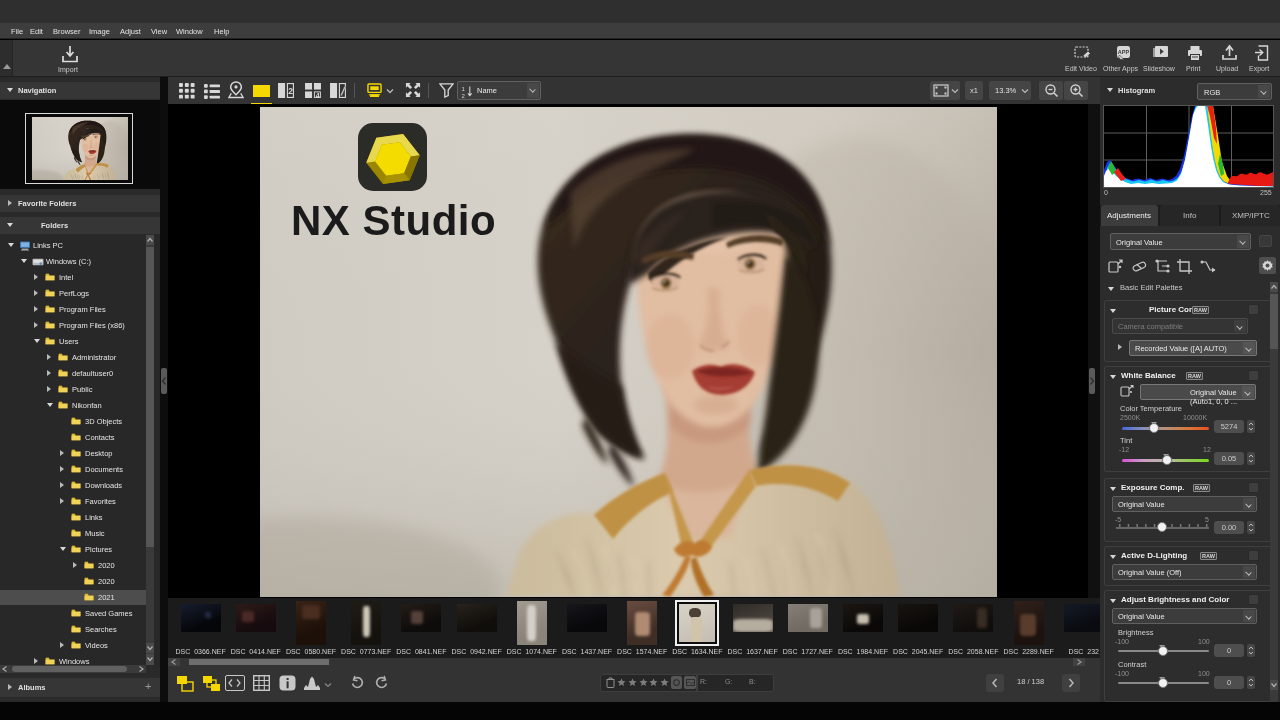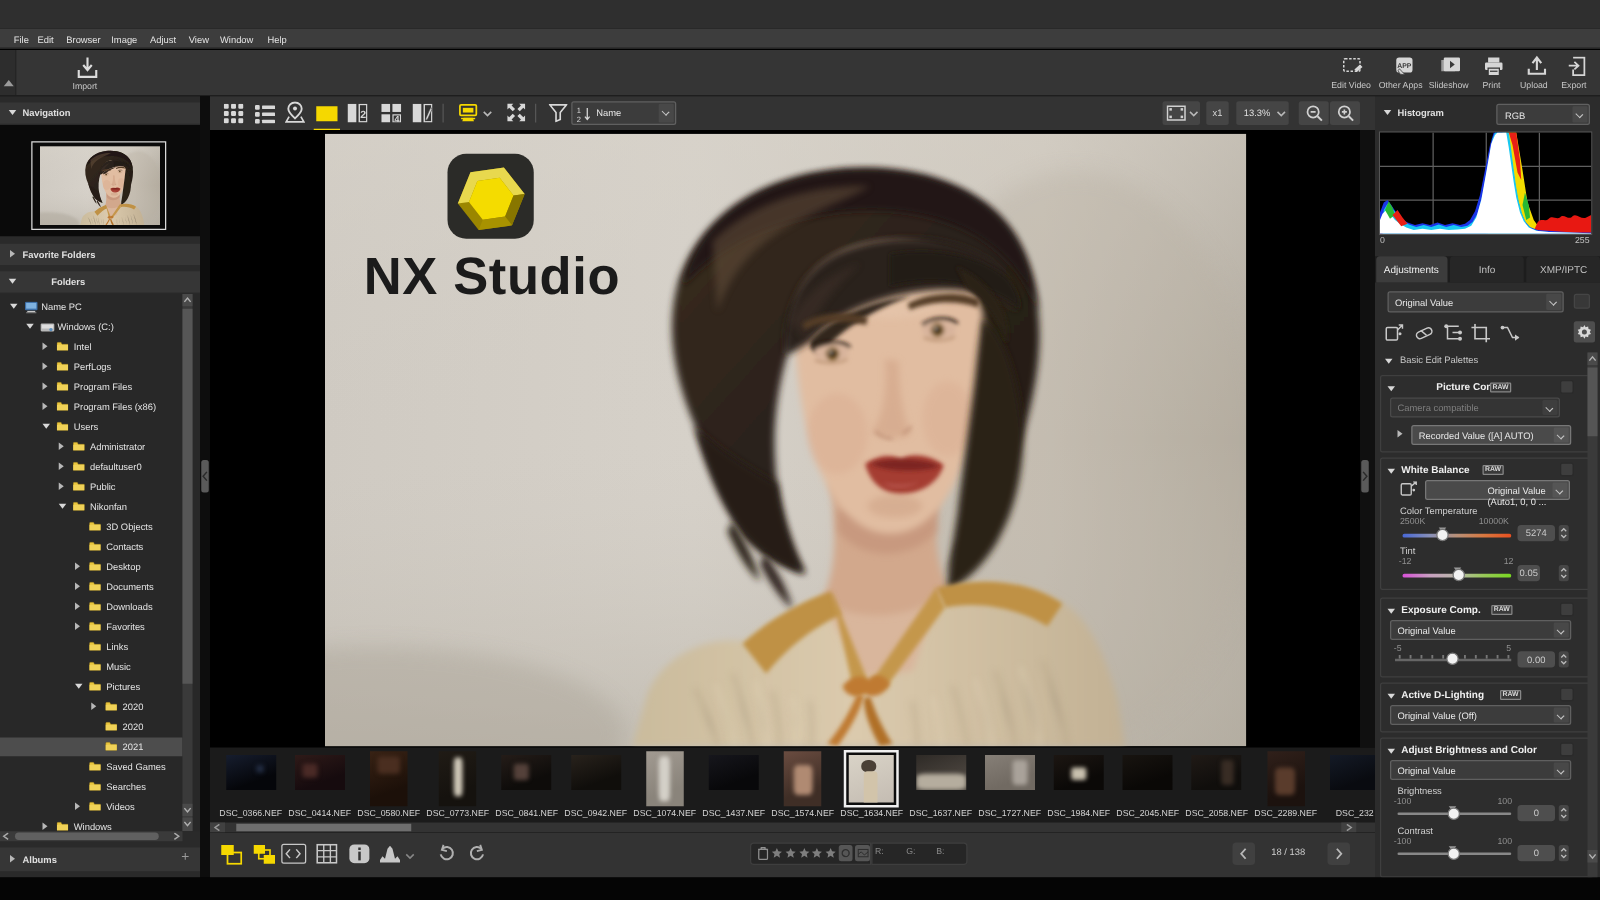--- a/index.html
+++ b/index.html
@@ -115,21 +115,21 @@
 <div class="abs tri-r" style="left:8px;top:123px;"></div>
 <span class="abs hdrtxt" style="left:18px;top:122px;">Favorite Folders</span>
 <div class="abs" style="left:0;top:140px;width:160px;height:17px;background:#363636;"></div>
 <div class="abs tri-d" style="left:7px;top:146px;"></div>
 <span class="abs hdrtxt" style="left:18px;top:144px;margin-left:23px;">Folders</span>
 <div class="abs" style="left:0;top:158px;width:160px;height:430px;background:#282828;overflow:hidden;">
 <div class="abs tri-d" style="left:8px;top:8px;"></div>
 <svg class="abs" style="left:19px;top:6px;" width="12" height="10">
           <use href="#icoPC"></use>
         </svg>
-<span class="abs txt" style="left:33px;top:6px;">Name PC</span>
+<span class="abs txt" style="left:33px;top:6px;">Links PC</span>
 <div class="abs tri-d" style="left:21px;top:24px;"></div>
 <svg class="abs" style="left:32px;top:22px;" width="12" height="10">
           <use href="#icoDisk"></use>
         </svg>
 <span class="abs txt" style="left:46px;top:22px;">Windows (C:)</span>
 <div class="abs tri-r" style="left:34px;top:39px;"></div>
 <svg class="abs" style="left:45px;top:38px;" width="10" height="8">
           <use href="#icoFolder"></use>
         </svg>
 <span class="abs txt" style="left:59px;top:38px;">Intel</span>
@@ -687,21 +687,21 @@
       <svg class="abs" style="left:1px;top:2px;" width="6" height="9">
         <path d="M1 3 L3 1 L5 3 M1 6 L3 8 L5 6" stroke="#bbb" stroke-width="1" fill="none"></path>
       </svg>
     </div>
 <span class="abs lbl10" style="left:1120px;top:436px;">Tint</span>
 <span class="abs lbl9g" style="left:1119px;top:446px;">-12</span>
 <span class="abs lbl9g" style="left:1203px;top:446px;">12</span>
 <div class="abs" style="left:1122px;top:459px;width:87px;height:3px;border-radius:2px;background:linear-gradient(90deg,#d850d8,#c8a0c0,#b8b8a8,#98c858,#78d820);"></div>
 <div class="abs" style="left:1163px;top:454px;width:0;height:0;border-left:3px solid transparent;border-right:3px solid transparent;border-top:4px solid #999;"></div>
 <div class="abs" style="left:1162px;top:455px;width:10px;height:10px;background:#f2f2f2;border:1px solid #777;border-radius:50%;"></div>
-<div class="valbox" style="left:1214px;top:452px;width:18px;height:13px;line-height:13px;">0.05</div>
+<div class="valbox" style="left:1214px;top:452px;width:30px;height:13px;line-height:13px;">0.05</div>
 <div class="spin" style="left:1247px;top:452px;height:13px;">
       <svg class="abs" style="left:1px;top:2px;" width="6" height="9">
         <path d="M1 3 L3 1 L5 3 M1 6 L3 8 L5 6" stroke="#bbb" stroke-width="1" fill="none"></path>
       </svg>
     </div>
 <div class="panel" style="left:1104px;top:478px;width:171px;height:64px;"></div>
 <div class="abs tri-d" style="left:1110px;top:487px;"></div>
 <span class="ptitle" style="left:1121px;top:483px;">Exposure Comp.</span>
 <span class="abs" style="left:1193px;top:484px;font-size:5.5px;font-weight:bold;color:#d8d8d8;border:1px solid #888;border-radius:1px;padding:0 1px;background:#3a3a3a;">RAW</span>
 <div class="cbx" style="left:1248px;top:482px;"></div>

